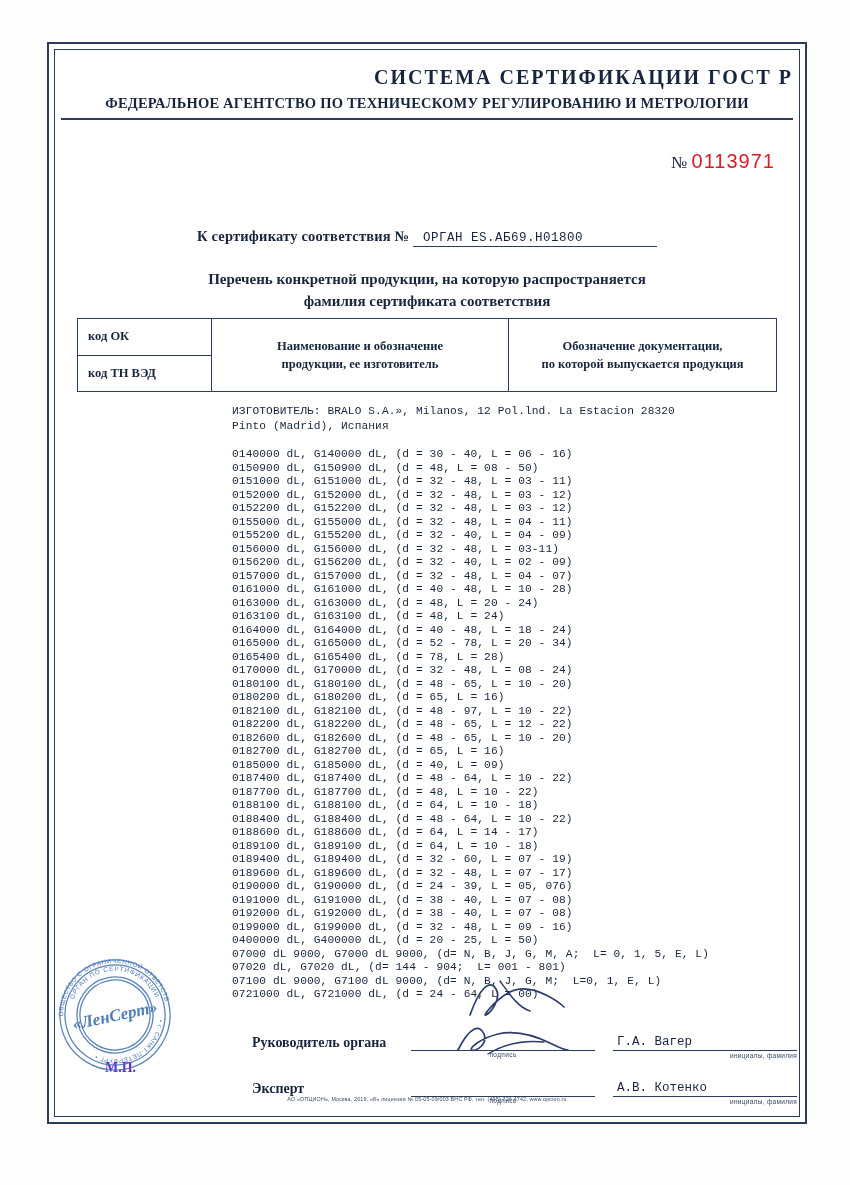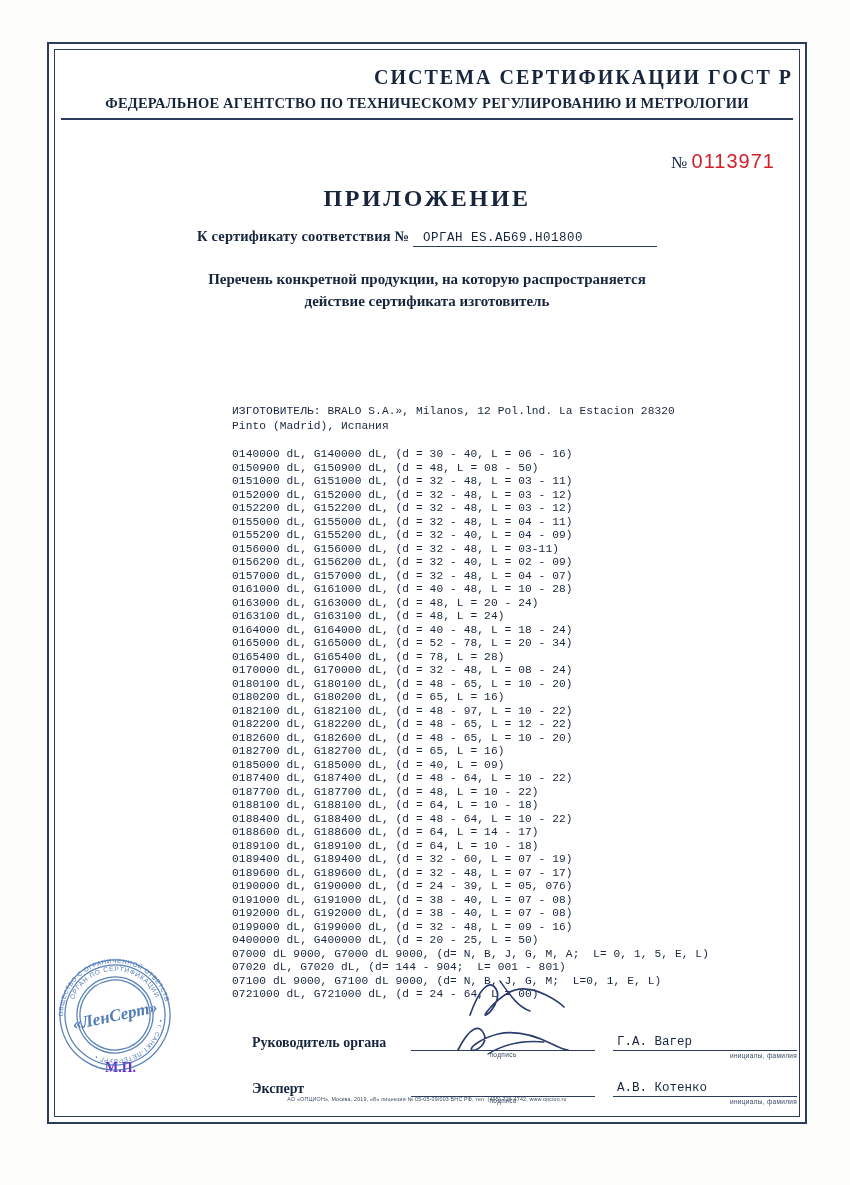--- a/index.html
+++ b/index.html
@@ -307,32 +307,45 @@
       <div class="header-block">
         <div class="title-main">СИСТЕМА СЕРТИФИКАЦИИ ГОСТ Р</div>
         <div class="title-sub">ФЕДЕРАЛЬНОЕ АГЕНТСТВО ПО ТЕХНИЧЕСКОМУ РЕГУЛИРОВАНИЮ И МЕТРОЛОГИИ</div>
       </div>
 
       <div class="num-row">
         <span class="num-label">№</span>
         <span class="num-value">0113971</span>
       </div>
 
-      <div class="doc-title">ПРИЛОЖЕНИЕ</div>
 
       <div class="cert-line">
         <span class="cert-label">К сертификату соответствия №</span>
         <span class="cert-value">ОРГАН ES.АБ69.Н01800</span>
       </div>
 
       <div class="subtitle">
         <div>Перечень конкретной продукции,  на которую распространяется</div>
-        <div>действие сертификата изготовитель</div>
-      </div>
-
+        <div>фамилия сертификата соответствия</div>
+      </div>
+
+      <div class="table-head">
+        <div class="th-col1">
+          <div class="cell top">код ОК</div>
+          <div class="cell">код ТН ВЭД</div>
+        </div>
+        <div class="th-col2">
+          <div>Наименование и обозначение</div>
+          <div>продукции, ее изготовитель</div>
+        </div>
+        <div class="th-col3">
+          <div>Обозначение документации,</div>
+          <div>по которой выпускается продукция</div>
+        </div>
+      </div>
 
       <div class="body-area">
         <div class="manufacturer">ИЗГОТОВИТЕЛЬ: BRALO S.A.», Milanos, 12 Pol.lnd. La Estacion 28320
 Pinto (Madrid), Испания</div>
         <div class="product-list">0140000 dL, G140000 dL, (d = 30 - 40, L = 06 - 16)
 0150900 dL, G150900 dL, (d = 48, L = 08 - 50)
 0151000 dL, G151000 dL, (d = 32 - 48, L = 03 - 11)
 0152000 dL, G152000 dL, (d = 32 - 48, L = 03 - 12)
 0152200 dL, G152200 dL, (d = 32 - 48, L = 03 - 12)
 0155000 dL, G155000 dL, (d = 32 - 48, L = 04 - 11)

